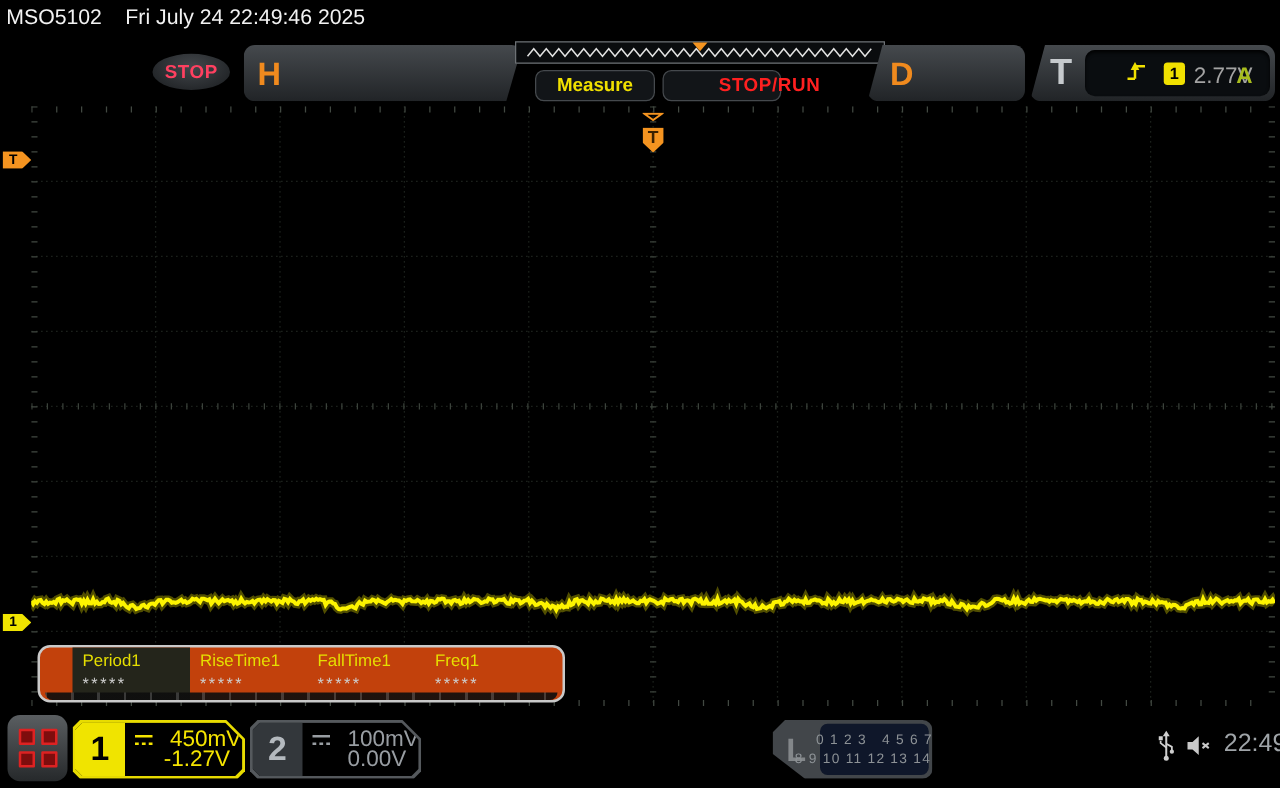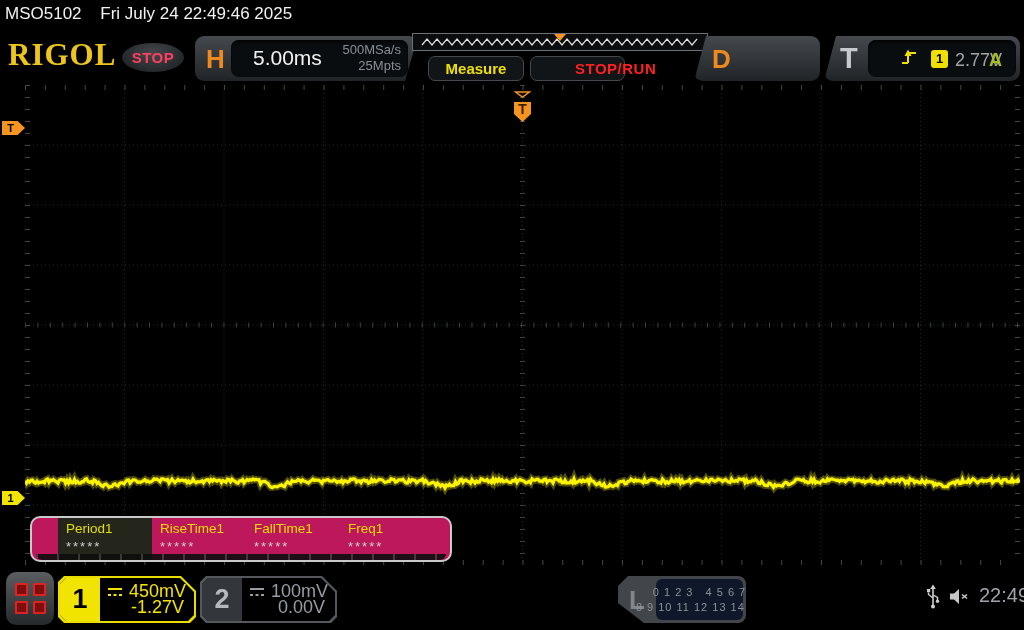--- a/index.html
+++ b/index.html
@@ -56,21 +56,21 @@
   .trig-pos .shield{width:17px;height:20px;margin-top:0;background:#f59420;
         clip-path:polygon(0 0,100% 0,100% 60%,50% 100%,0 60%);
         color:#3a2000;font-weight:bold;font-size:14px;line-height:15px;}
   .lvl{position:absolute;left:-23px;width:23px;height:14px;display:flex;align-items:center;
        justify-content:center;padding-right:6px;box-sizing:border-box;font-weight:bold;font-size:11px;
        clip-path:polygon(0 0,68% 0,100% 50%,68% 100%,0 100%);color:#000;}
   .lvl.trig{top:36px;background:#f59420;}
   .lvl.ch1{top:406px;background:#f0e400;}
 
   
-  .meas-panel{position:absolute;left:30px;top:516px;width:422px;height:46px;background:#be185d;
+  .meas-panel{position:absolute;left:30px;top:516px;width:422px;height:46px;background:#c2410c;
       border:2px solid #c9c9c9;border-radius:10px;box-sizing:border-box;display:flex;padding-left:26px;}
   .mcol{width:94px;padding:3px 0 0 8px;box-sizing:border-box;}
   .mcol.sel{background:#24251b;}
   .mlabel{color:#e6df00;font-size:13.5px;}
   .mvalue{color:#cfcfcf;font-size:13px;letter-spacing:2px;margin-top:3px;}
   .meas-seg{position:absolute;left:4px;right:4px;bottom:0px;height:6px;opacity:.9;
       background:repeating-linear-gradient(to right,#3c3c3c 0 2px,#0d0d0d 2px 21px);
       border-radius:0 0 7px 7px;}
 
   
@@ -79,21 +79,21 @@
       background:linear-gradient(#5a5e61,#26292b);display:flex;align-items:center;justify-content:center;}
   .menu-squares{display:grid;grid-template-columns:13px 13px;grid-template-rows:13px 13px;gap:5px;}
   .menu-squares i{background:#7e0d0d;border:2px solid #d22;border-radius:1px;box-sizing:border-box;}
   .ch{position:absolute;top:11px;height:47px;}
   .ch .frame{position:absolute;inset:0;
       clip-path:polygon(0 6px,6px 0,calc(100% - 15px) 0,100% 15px,100% calc(100% - 6px),calc(100% - 6px) 100%,6px 100%,0 calc(100% - 6px));}
   .ch .inner{position:absolute;inset:2px;background:#000;
       clip-path:polygon(0 6px,6px 0,calc(100% - 14px) 0,100% 14px,100% calc(100% - 6px),calc(100% - 6px) 100%,6px 100%,0 calc(100% - 6px));}
   .ch .tab{position:absolute;left:0;top:0;bottom:0;width:40px;display:flex;align-items:center;justify-content:center;
       font-size:27px;font-weight:bold;}
-  .ch .row1{position:absolute;left:46px;top:3px;font-size:18px;display:flex;align-items:center;gap:5px;}
+  .ch .row1{position:absolute;left:46px;top:3px;font-size:18px;display:flex;align-items:center;gap:12px;}
   .ch .row2{position:absolute;right:10px;bottom:3px;font-size:18px;}
   .ch1b{left:58px;width:138px;}
   .ch1b .frame{background:#e8dc00;}
   .ch1b .tab{background:#f0e400;color:#000;}
   .ch1b .row1,.ch1b .row2{color:#f5e400;}
   .ch2b{left:200px;width:137px;}
   .ch2b .frame{background:#55595d;}
   .ch2b .tab{background:#33373b;color:#b4b9be;}
   .ch2b .row1,.ch2b .row2{color:#989da2;}
   .lbadge{position:absolute;left:618px;top:11px;width:128px;height:47px;background:#42464a;border-radius:8px;
@@ -110,32 +110,24 @@
 <body>
 
 <div class="screen">
 
   <div class="topbar">
     <span class="model">MSO5102</span>
     <span>Fri July 24 22:49:46 2025</span>
   </div>
 
   <div class="header">
-    <div class="logo">RIGOL</div>
     <div class="stop-oval">STOP</div>
 
     <div class="grp grp-h">
       <span class="big-letter">H</span>
-      <div class="inset">
-        <span class="timebase">5.00ms</span>
-        <div class="srate">
-          <div>500MSa/s</div>
-          <div>25Mpts</div>
-        </div>
-      </div>
     </div>
 
     <div class="posbar">
       <svg id="zigzag" width="280" height="15">
           <polyline points="2,10 7,4 12,10 17,4 22,10 27,4 32,10 37,4 42,10 47,4 52,10 57,4 62,10 67,4 72,10 77,4 82,10 87,4 92,10 97,4 102,10 107,4 112,10 117,4 122,10 127,4 132,10 137,4 142,10 147,4 152,10 157,4 162,10 167,4 172,10 177,4 182,10 187,4 192,10 197,4 202,10 207,4 212,10 217,4 222,10 227,4 232,10 237,4 242,10 247,4 252,10 257,4 262,10 267,4 272,10 277,4" stroke="#e0e0e0" stroke-width="1.2" fill="none"></polyline>
         </svg>
       <div class="postri"></div>
     </div>
 
     <div class="btn measure">Measure</div>

